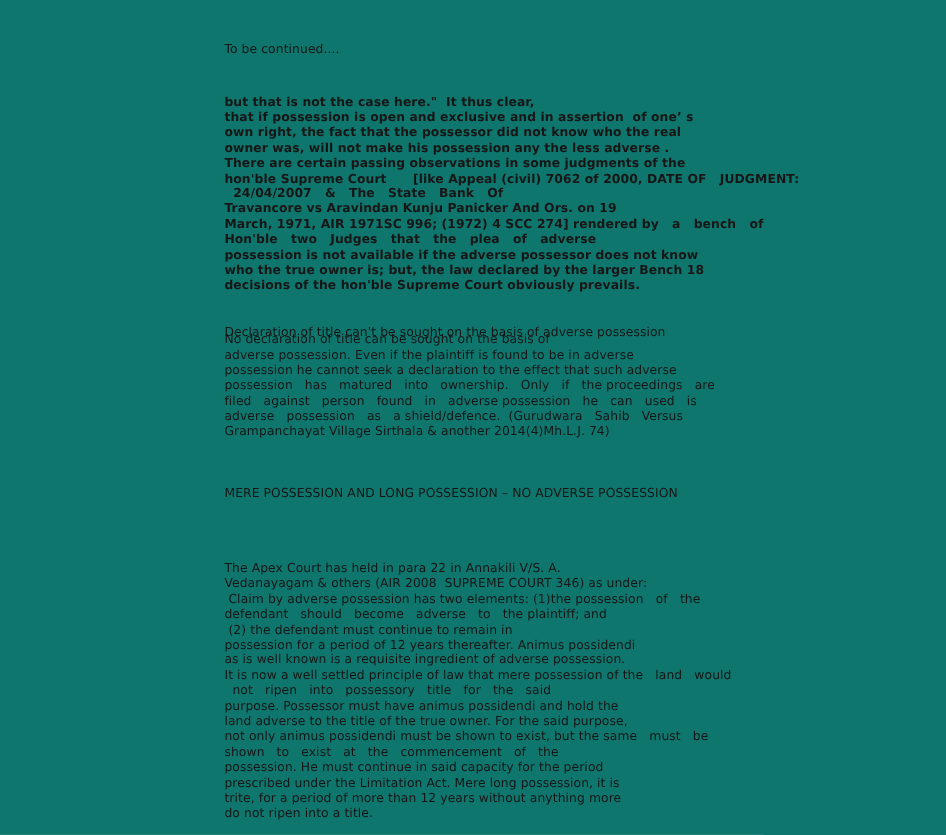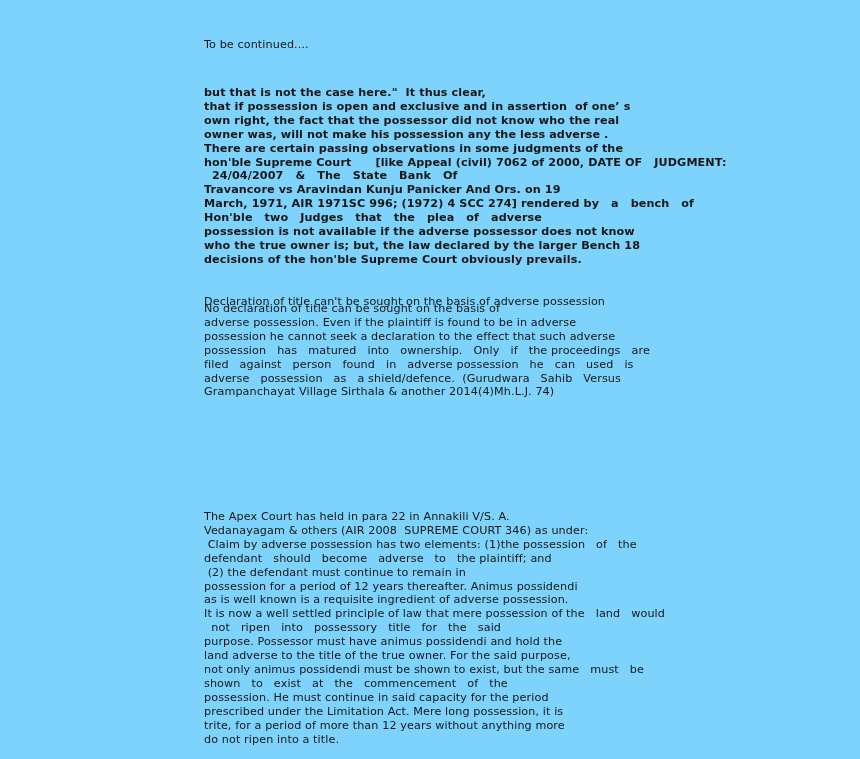--- a/index.html
+++ b/index.html
@@ -10,21 +10,21 @@
     width: 860px;
     height: 759px;
     background: #f5f6f5;
     overflow: hidden;
     font-family: "DejaVu Sans", "Liberation Sans", sans-serif;
   }
   .doc-page {
     position: relative;
     width: 860px;
     height: 759px;
-    background: #7dd3fc;
+    background: #0f766e;
     color: #161616;
   }
   .text-block {
     position: absolute;
     left: 204px;
     font-size: 11.2px;
     line-height: 13.9px;
     white-space: pre;
     letter-spacing: 0.1px;
     color: #161616;
@@ -60,20 +60,21 @@
   <div class="text-block heading-1">Declaration of title can't be sought on the basis of adverse possession</div>
 
   <div class="text-block para-2">No declaration of title can be sought on the basis of
 adverse possession. Even if the plaintiff is found to be in adverse
 possession he cannot seek a declaration to the effect that such adverse
 possession   has   matured   into   ownership.   Only   if   the proceedings   are
 filed   against   person   found   in   adverse possession   he   can   used   is
 adverse   possession   as   a shield/defence.  (Gurudwara   Sahib   Versus
 Grampanchayat Village Sirthala &amp; another 2014(4)Mh.L.J. 74)</div>
 
+  <div class="text-block heading-2">MERE POSSESSION AND LONG POSSESSION – NO ADVERSE POSSESSION</div>
 
   <div class="text-block para-3">The Apex Court has held in para 22 in Annakili V/S. A.
 Vedanayagam &amp; others (AIR 2008  SUPREME COURT 346) as under:
  Claim by adverse possession has two elements: (1)the possession   of   the
 defendant   should   become   adverse   to   the plaintiff; and
  (2) the defendant must continue to remain in
 possession for a period of 12 years thereafter. Animus possidendi
 as is well known is a requisite ingredient of adverse possession.
 It is now a well settled principle of law that mere possession of the   land   would
   not   ripen   into   possessory   title   for   the   said

